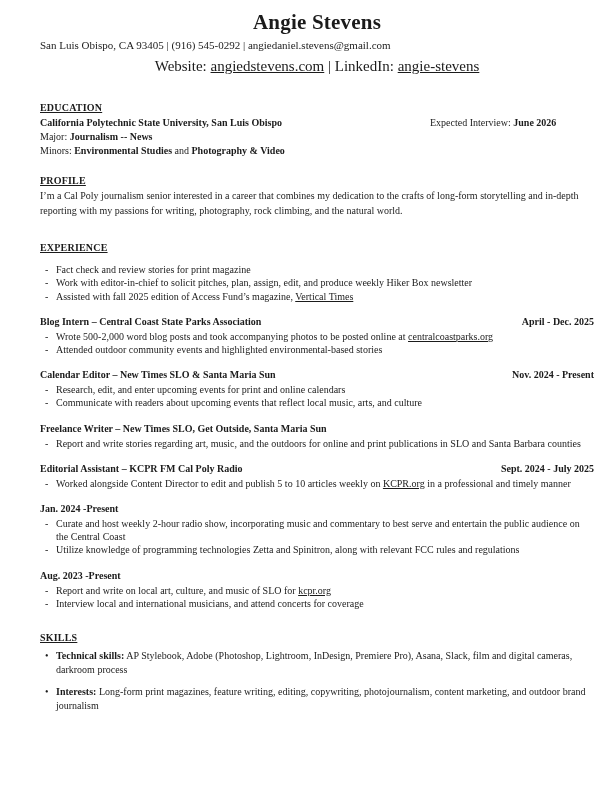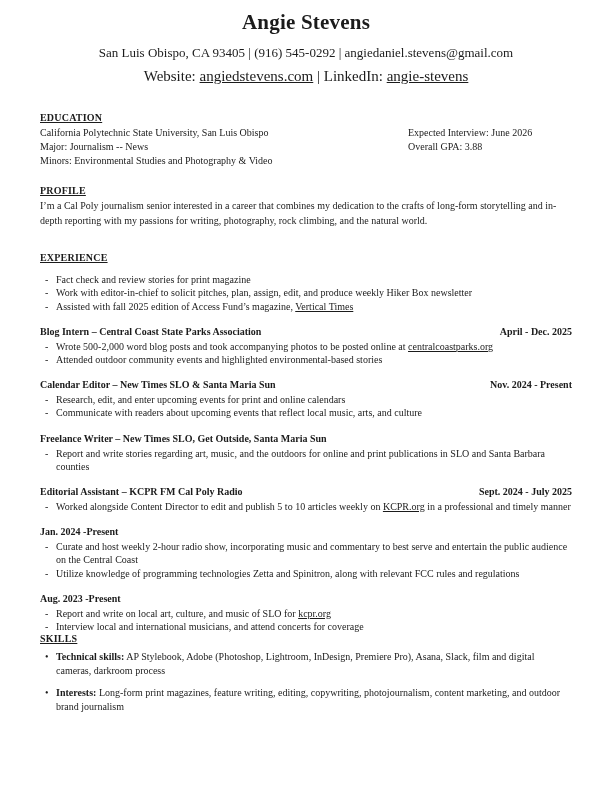--- a/index.html
+++ b/index.html
@@ -4,52 +4,52 @@
 <style>
   * { margin:0; padding:0; box-sizing:border-box; }
   html,body { background:#ffffff; }
   body {
     width:612px; height:792px;
     color:#1b1b1b;
     font-family:"Liberation Serif","DejaVu Serif",serif;
     font-size:10px;
     overflow:hidden;
   }
-  .page { width:612px; height:632px; padding:6px 40px 0 40px; }
+  .page { width:612px; height:632px; padding:6px 18px 0 40px; }
 
   
   .name {
     text-align:center;
     font-size:21px;
     font-weight:700;
     letter-spacing:0.2px;
     margin-top:4px;
   }
-  .contact-line { text-align:center; margin-top:10px; font-size:13px; }
+  .contact-line { margin-top:4px; font-size:11px; }
   .web-line     { text-align:center; margin-top:7px;  font-size:15px; }
   a.doclink { color:inherit; text-decoration:underline; cursor:pointer; }
 
   
   .sec-heading {
     font-weight:700;
     text-decoration:underline;
     font-size:10px;
     letter-spacing:0.2px;
   }
   .sec-education  { margin-top:27px; }
   .sec-profile    { margin-top:17px; }
   .sec-experience { margin-top:24px; }
-  .sec-skills     { }
+  .sec-skills     { margin-top:22px; }
 
   
   .edu-rows { margin-top:3px; }
   .edu-row { display:flex; line-height:14px; }
   .edu-left { flex:1 1 auto; }
   .edu-right { flex:0 0 164px; }
-  .b { font-weight:400; }
+  .b { font-weight:700; }
 
   
   .profile-text { margin-top:3px; line-height:14.6px; }
 
   
   .job { margin-top:12px; }
   .job-first { margin-top:10px; }
   .job-head { display:flex; justify-content:space-between; font-weight:700; line-height:14px; }
   .job-title { flex:1 1 auto; }
   .job-date { flex:0 0 auto; white-space:nowrap; }
@@ -75,21 +75,20 @@
 
   <section class="sec-education">
     <div class="sec-heading">EDUCATION</div>
     <div class="edu-rows">
       <div class="edu-row">
         <div class="edu-left b">California Polytechnic State University, San Luis Obispo</div>
         <div class="edu-right"><span>Expected Interview: </span><span class="b">June 2026</span></div>
       </div>
       <div class="edu-row">
         <div class="edu-left"><span>Major:  </span><span class="b">Journalism -- News</span></div>
-        <div class="edu-right"><span>Overall GPA: </span><span class="b">3.88</span></div>
       </div>
       <div class="edu-row">
         <div class="edu-left"><span>Minors: </span><span class="b">Environmental Studies</span><span> and </span><span class="b">Photography &amp; Video</span></div>
       </div>
     </div>
   </section>
 
   <section class="sec-profile">
     <div class="sec-heading">PROFILE</div>
     <p class="profile-text">I’m a Cal Poly journalism senior interested in a career that combines my dedication to the crafts of long-form storytelling and in-depth reporting with my passions for writing, photography, rock climbing, and the natural world.</p>

